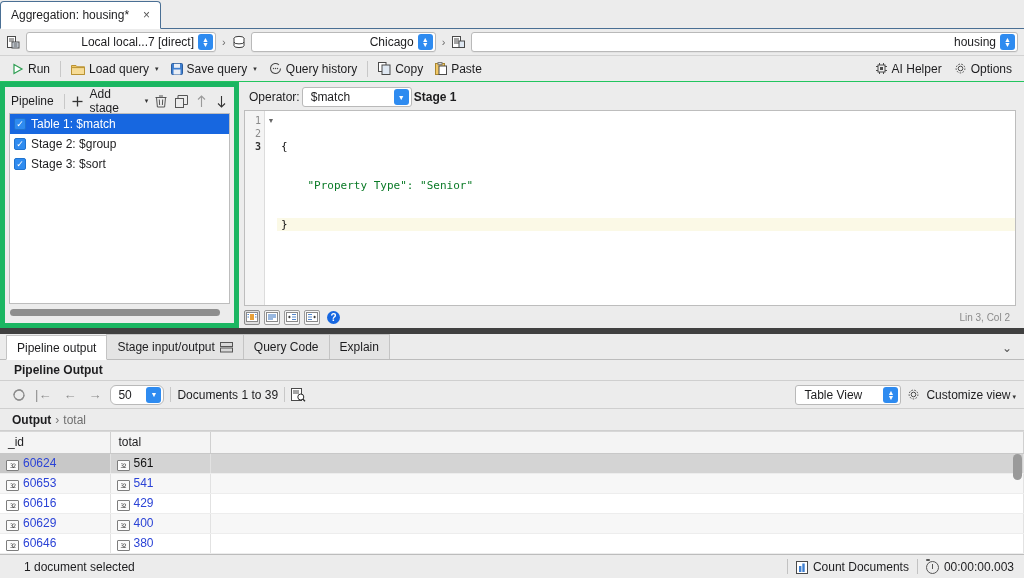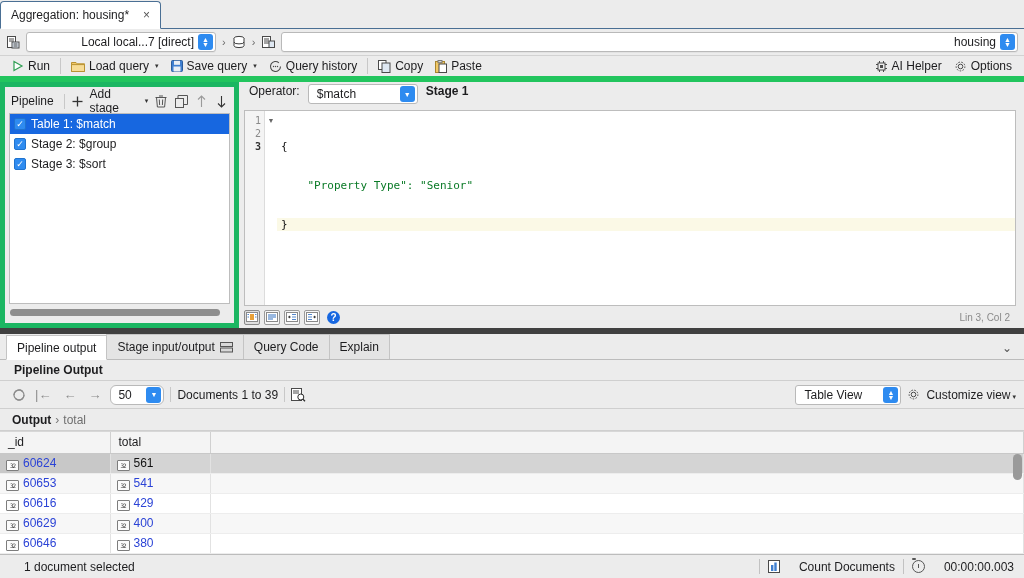--- a/index.html
+++ b/index.html
@@ -77,21 +77,21 @@
     color: #fff; line-height: 5px; font-size: 7px;
     margin-left: 4px; flex: 0 0 15px;
   }
   .sep-arrow { color: #6a6a6a; font-size: 11px; padding: 0 1px; }
 
   
   .toolbar {
     flex: 0 0 26px;
     display: flex; align-items: center;
     background: #ececec;
-    border-bottom: 6px solid #22c55e;
+    border-bottom: 1px solid #22c55e;
     padding: 0 6px;
     font-size: 12px;
   }
   .tb-item {
     display: flex; align-items: center; gap: 4px;
     padding: 2px 6px; white-space: nowrap;
   }
   .tb-sep { width: 1px; height: 16px; background: #c8c8c8; margin: 0 4px; }
   .tb-spacer { flex: 1; }
   .caret-down { font-size: 7px; color: #333; margin-left: 2px; }
@@ -149,21 +149,21 @@
   }
 
   
   .editor-wrap {
     flex: 1;
     display: flex; flex-direction: column;
     background: #ececec;
     padding-top: 2px;
   }
   .operator-row {
-    height: 26px; display: flex; align-items: flex-start; gap: 8px;
+    height: 26px; display: flex; align-items: center; gap: 2px;
     padding: 0 10px; font-size: 12px;
   }
   .op-select {
     width: 110px; height: 20px;
     background: #fff; border: 1px solid #b9b9b9; border-radius: 3px;
     display: flex; align-items: center; padding: 0 2px 0 8px;
     font-size: 12px;
   }
   .op-select .ctext { flex: 1; }
   .pulldown {
@@ -312,21 +312,21 @@
 
   
   .statusbar {
     flex: 0 0 24px; display: flex; align-items: center;
     background: #ececec; border-top: 1px solid #bcbcbc;
     padding: 0 10px; font-size: 12px; gap: 8px;
   }
   .sb-text { padding-left: 14px; }
   .sb-spacer { flex: 1; }
   .sb-sep { width: 1px; height: 15px; background: #c2c2c2; }
-  .sb-item { display: flex; align-items: center; gap: 19px; }
+  .sb-item { display: flex; align-items: flex-end; gap: 5px; }
   .clock {
     width: 13px; height: 13px; border: 1.4px solid #555; border-radius: 50%;
     position: relative;
   }
   .clock:before { content:""; position:absolute; left:5px; top:2.5px;
                   width:1.4px; height:4.5px; background:#555; }
   .clock:after { content:""; position:absolute; left:-1px; top:-3px;
                  width:4px; height:2px; background:#555; border-radius:1px; }
 
   svg { display: block; }
@@ -362,20 +362,27 @@
       </span>
     </div>
     <span class="sep-arrow">›</span>
     <span>
       <svg width="14" height="14" viewBox="0 0 14 14">
         <ellipse cx="7" cy="3.3" rx="5" ry="1.9" fill="#fff" stroke="#3d3d3d"></ellipse>
         <path d="M2 3.3 V10.7 A5 1.9 0 0 0 12 10.7 V3.3" fill="#fff" stroke="#3d3d3d"></path>
         <path d="M2 7 A5 1.9 0 0 0 12 7" fill="none" stroke="#3d3d3d"></path>
       </svg>
     </span>
+    <div class="conn-field" style="width:185px">
+      <span class="ctext">Chicago</span>
+      <span class="stepper">
+        <span>▲</span>
+          <span>▼</span>
+      </span>
+    </div>
     <span class="sep-arrow">›</span>
     <span>
       <svg width="15" height="14" viewBox="0 0 15 14">
         <rect x="1.5" y="1.5" width="8" height="11" fill="#fff" stroke="#4a4a4a"></rect>
         <line x1="3" y1="4" x2="8" y2="4" stroke="#4a4a4a"></line>
         <line x1="3" y1="6" x2="8" y2="6" stroke="#4a4a4a"></line>
         <line x1="3" y1="8" x2="8" y2="8" stroke="#4a4a4a"></line>
         <rect x="8" y="6" width="5.5" height="6.5" fill="#dfe8f2" stroke="#4a4a4a"></rect>
       </svg>
     </span>

